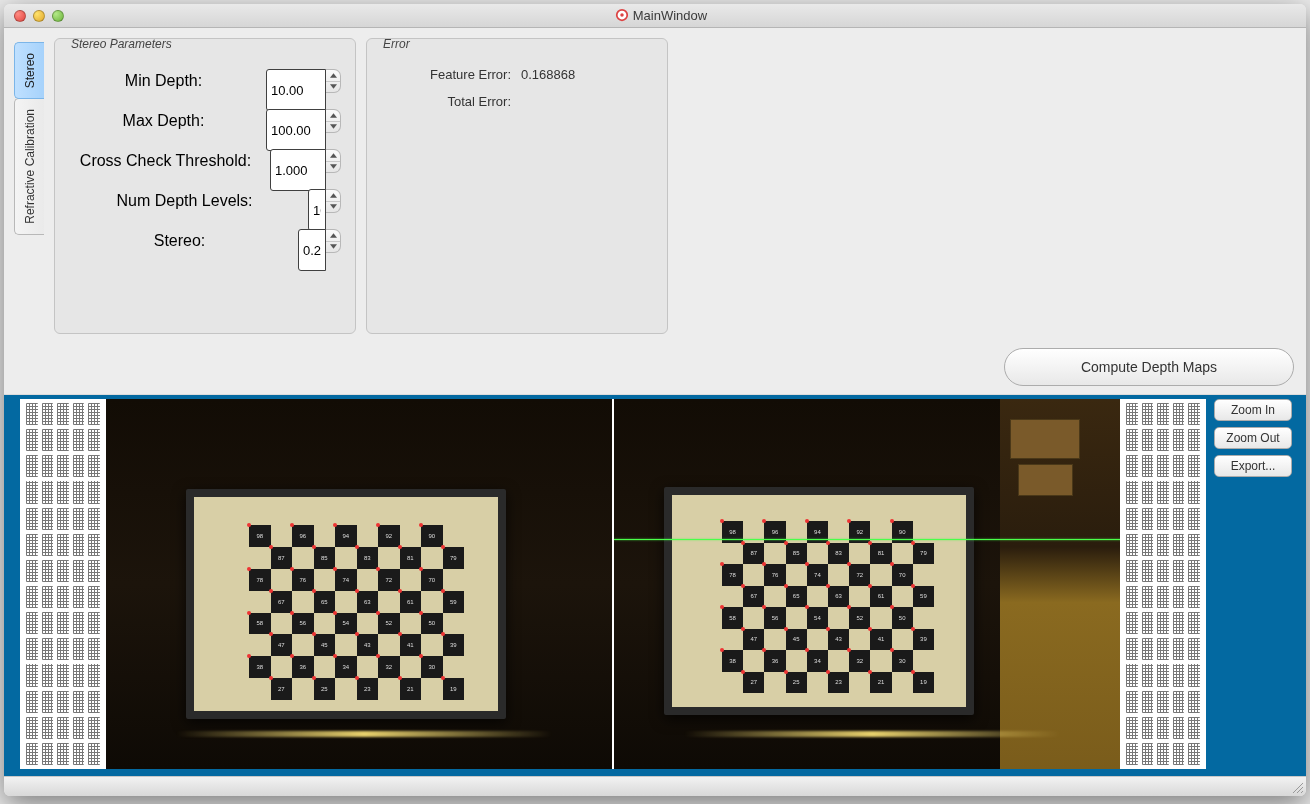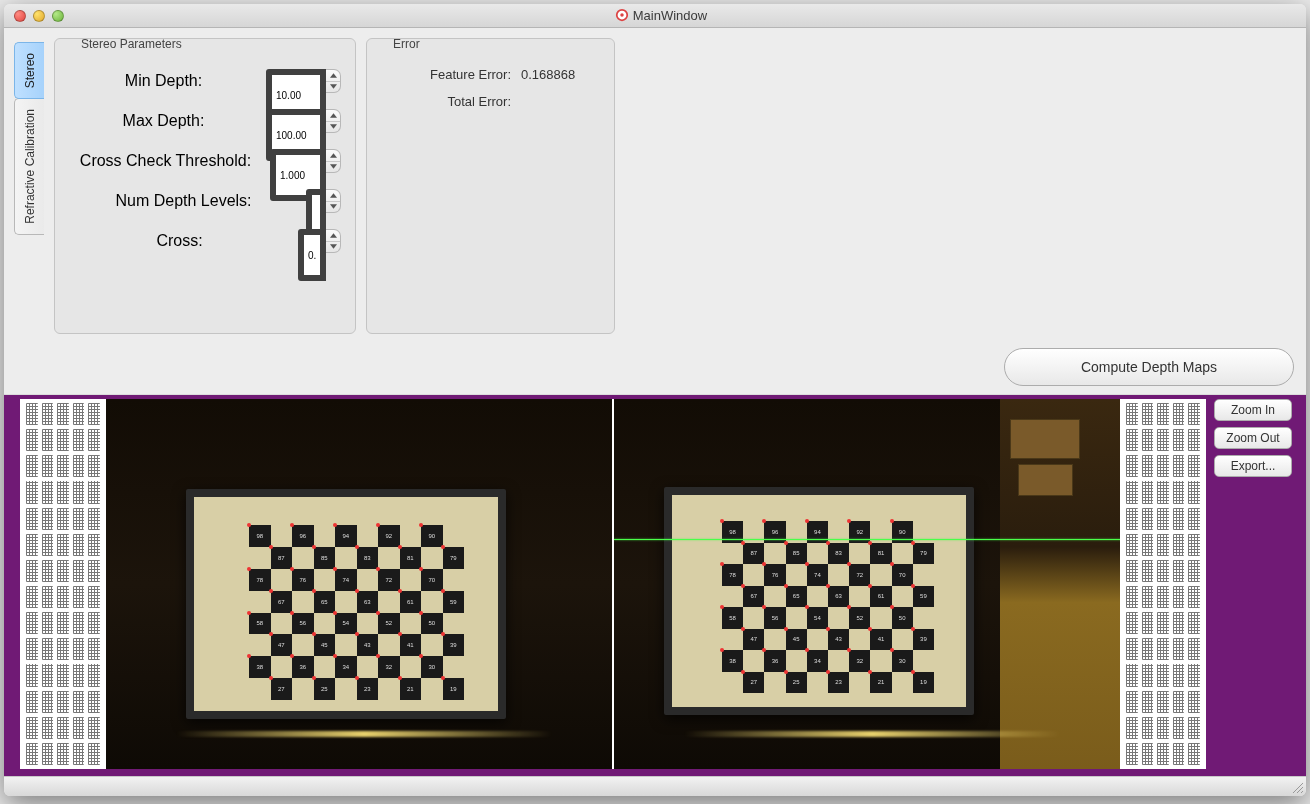--- a/index.html
+++ b/index.html
@@ -116,32 +116,33 @@
   .groupbox {
     background: #e6e6e6;
     border: 1px solid #c4c4c4;
     border-radius: 6px;
     padding: 16px 14px 14px 14px;
     position: relative;
   }
   .groupbox .gb-title {
     position: absolute;
     top: -2px;
-    left: 22px;
+    left: 12px;
     font-size: 12px;
     color: #444;
     background: transparent;
     padding: 0 4px;
+    font-style: italic;
   }
   .gb-stereo {
     width: 302px;
     height: 296px;
   }
   .gb-error {
-    width: 249px;
+    width: 302px;
     height: 296px;
   }
   .param-row {
     display: flex;
     align-items: center;
     margin-top: 12px;
     height: 28px;
   }
   .param-row label {
     flex: 1;
@@ -150,24 +151,24 @@
     font-size: 16px;
     color: #000000;
   }
   .spinbox {
     display: flex;
     align-items: stretch;
     height: 24px;
   }
   .spinbox input {
     width: 60px;
-    border: 6px solid #404040;
+    border: 1px solid #404040;
     border-radius: 3px 0 0 3px;
     padding: 20px 4px;
-    font-size: 10px;
+    font-size: 13px;
     background: #fff;
   }
   .spinbox .steppers {
     display: flex;
     flex-direction: column;
     border: 1px solid #b8b8b8;
     border-left: none;
     border-radius: 0 7px 7px 0;
     overflow: hidden;
     width: 15px;
@@ -214,21 +215,21 @@
     border-radius: 20px;
     padding: 10px 0;
     font-size: 14px;
   }
   
   .lower {
     flex: 1;
     display: flex;
     padding: 4px 12px 1px 16px;
     gap: 8px;
-    background: #701a75;
+    background: #0369a1;
     border-top: 1px solid #dcdcdc;
   }
   .viewer {
     flex: 1;
     background: #fff;
     border: none;
     height: 370px;
     position: relative;
     overflow: hidden;
   }
@@ -456,21 +457,21 @@
                   <div class="step">
                       <svg viewBox="0 0 8 5">
                         <path d="M0 0 L4 5 L8 0 Z" fill="#555"></path>
                       </svg>
                     </div>
                 </div>
               </div>
             </div>
 
             <div class="param-row">
-              <label>Cross:</label>
+              <label>Stereo:</label>
               <div class="spinbox">
                 <input type="text" style="width: 28px;" value="0.25">
                 <div class="steppers">
                   <div class="step">
                       <svg viewBox="0 0 8 5">
                         <path d="M0 5 L4 0 L8 5 Z" fill="#555"></path>
                       </svg>
                     </div>
                   <div class="step">
                       <svg viewBox="0 0 8 5">

